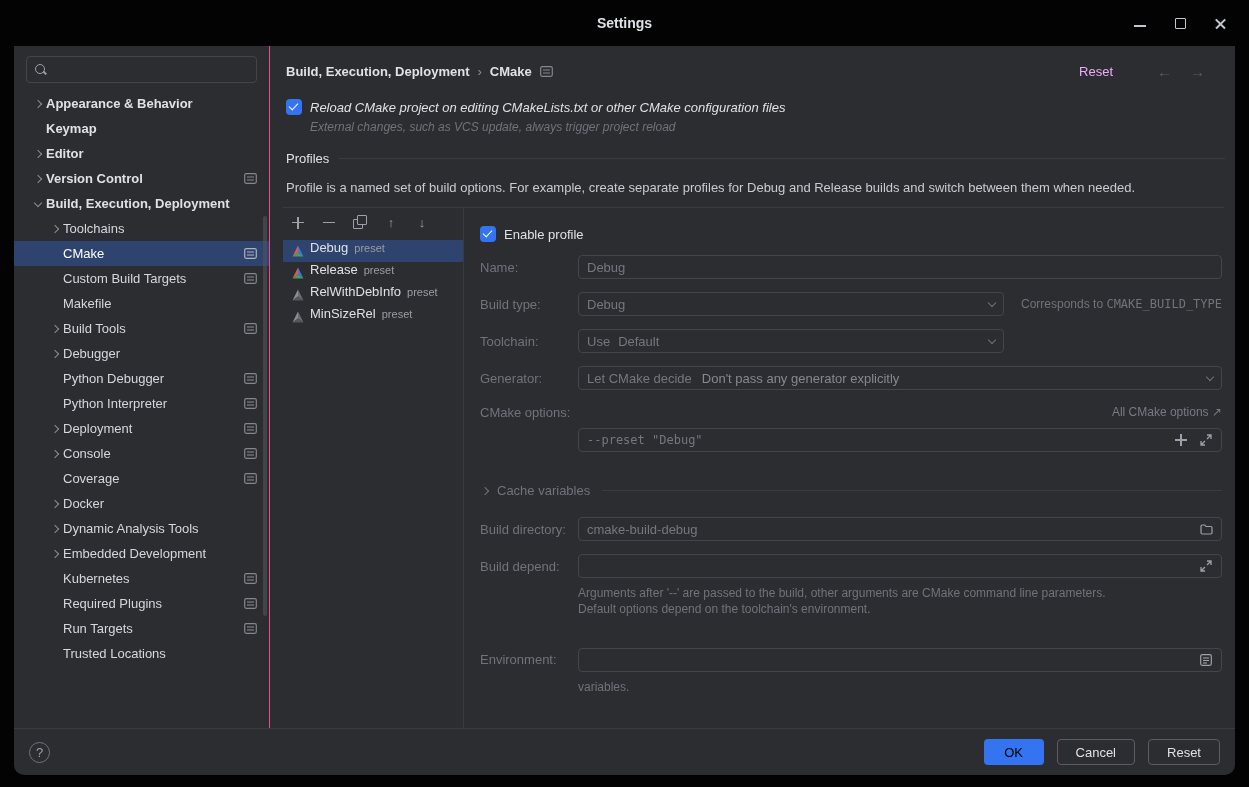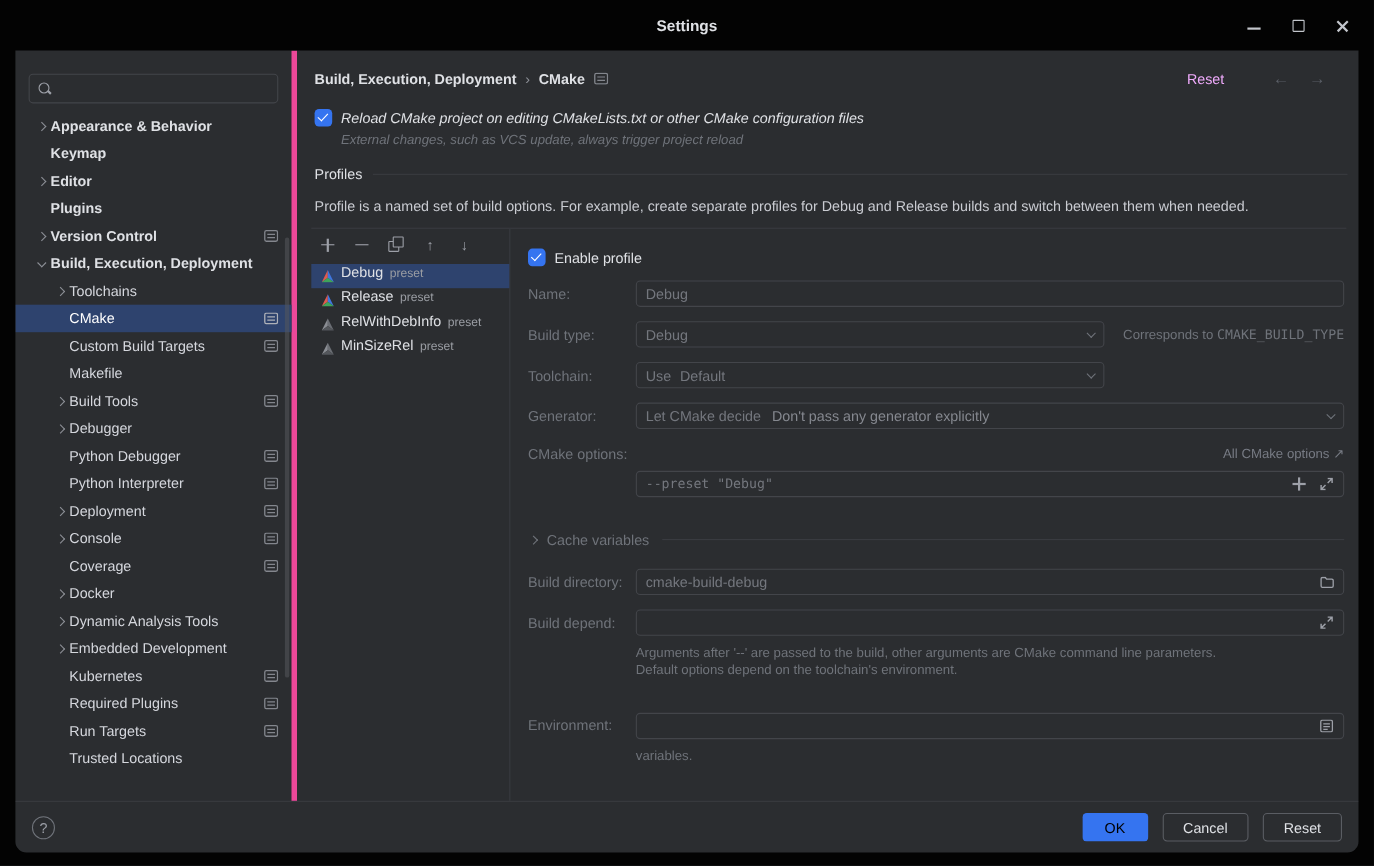--- a/index.html
+++ b/index.html
@@ -26,21 +26,21 @@
 
   
   .dialog {
     position:absolute; left:14px; top:46px; width:1221px; height:729px;
     background:#2b2d30; border-radius:0 0 10px 10px;
     display:flex; flex-direction:column; overflow:hidden;
   }
   .dialog-body { flex:1; display:flex; min-height:0; }
 
   
-  .sidebar { width:256px; flex:0 0 256px; border-right:5px solid #ec4899; position:relative; padding-top:21px; }
+  .sidebar { width:256px; flex:0 0 256px; border-right:1px solid #ec4899; position:relative; padding-top:10px; }
   .search-box { margin:0 12px 8px 12px; height:27px; border:1px solid #43454a; border-radius:4px;
     display:flex; align-items:center; padding:0 7px; gap:6px; background:transparent; }
   .search-box input { flex:1; background:transparent; border:none; outline:none; color:#dfe1e5; font:inherit; }
   .mag { width:13px; height:13px; position:relative; flex:0 0 13px; }
   .mag::before { content:""; position:absolute; left:1px; top:1px; width:8px; height:8px; border:1.5px solid #9da0a8; border-radius:50%; }
   .mag::after { content:""; position:absolute; left:9px; top:9px; width:4px; height:1.5px; background:#9da0a8; transform:rotate(45deg); }
 
   .tree { font-size:13px; }
   .tree-row { height:25px; display:flex; align-items:center; position:relative; cursor:pointer; padding-right:12px; }
   .tree-row.lvl0 { padding-left:15px; }
@@ -178,24 +178,20 @@
           </div>
           <div class="tree-row lvl0 bold">
             <span class="tw"></span>
             <span class="t-label">Keymap</span>
           </div>
           <div class="tree-row lvl0 bold">
             <span class="tw">
                 <span class="chev r"></span>
               </span>
             <span class="t-label">Editor</span>
-          </div>
-          <div class="tree-row lvl0 bold">
-            <span class="tw"></span>
-            <span class="t-label">Plugins</span>
           </div>
           <div class="tree-row lvl0 bold">
             <span class="tw">
                 <span class="chev r"></span>
               </span>
             <span class="t-label">Version Control</span>
             <span class="t-right">
                 <svg class="screen-ic" width="13" height="11" viewBox="0 0 13 11">
                   <rect x="0.7" y="0.7" width="11.6" height="9.6" rx="1.5" fill="none" stroke="#83868d" stroke-width="1.2"></rect>
                   <line x1="3" y1="4" x2="10" y2="4" stroke="#83868d" stroke-width="1.1"></line>

